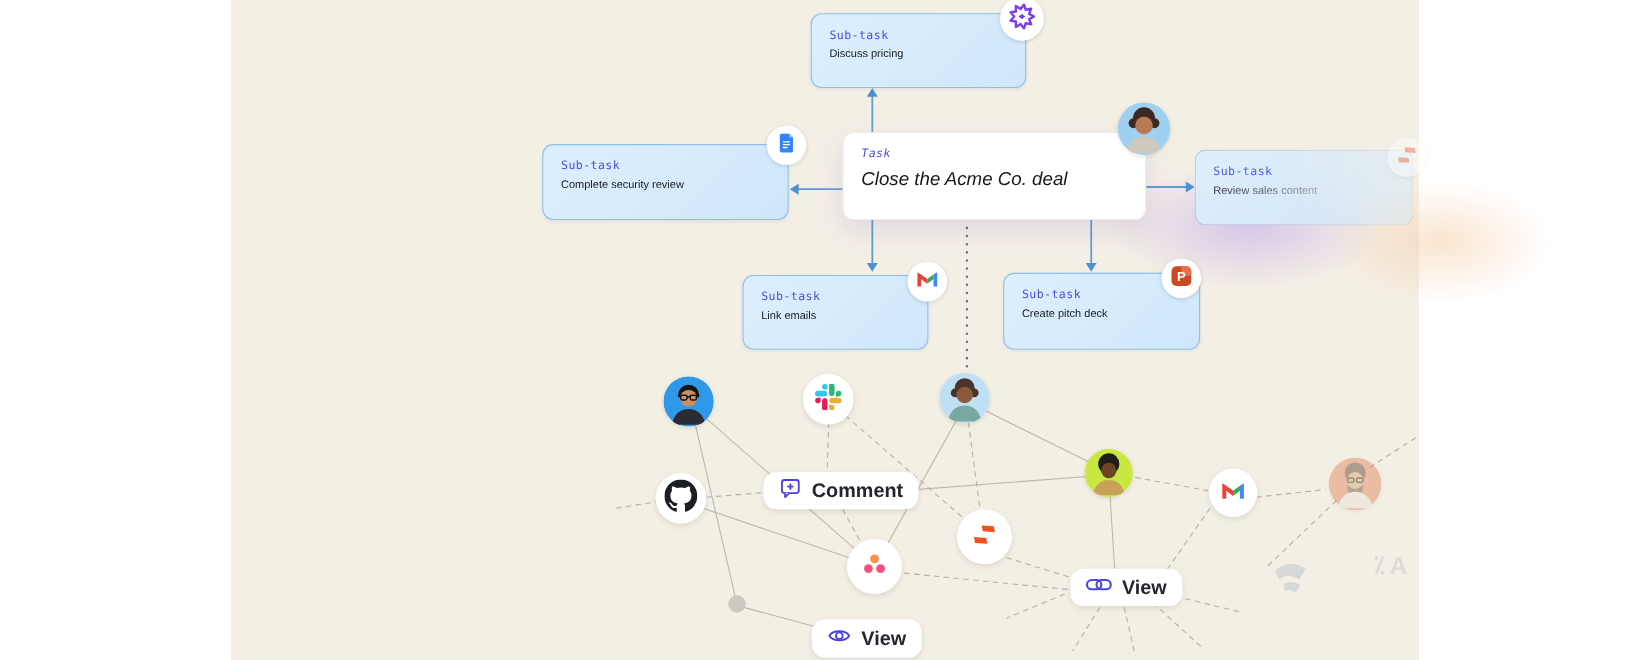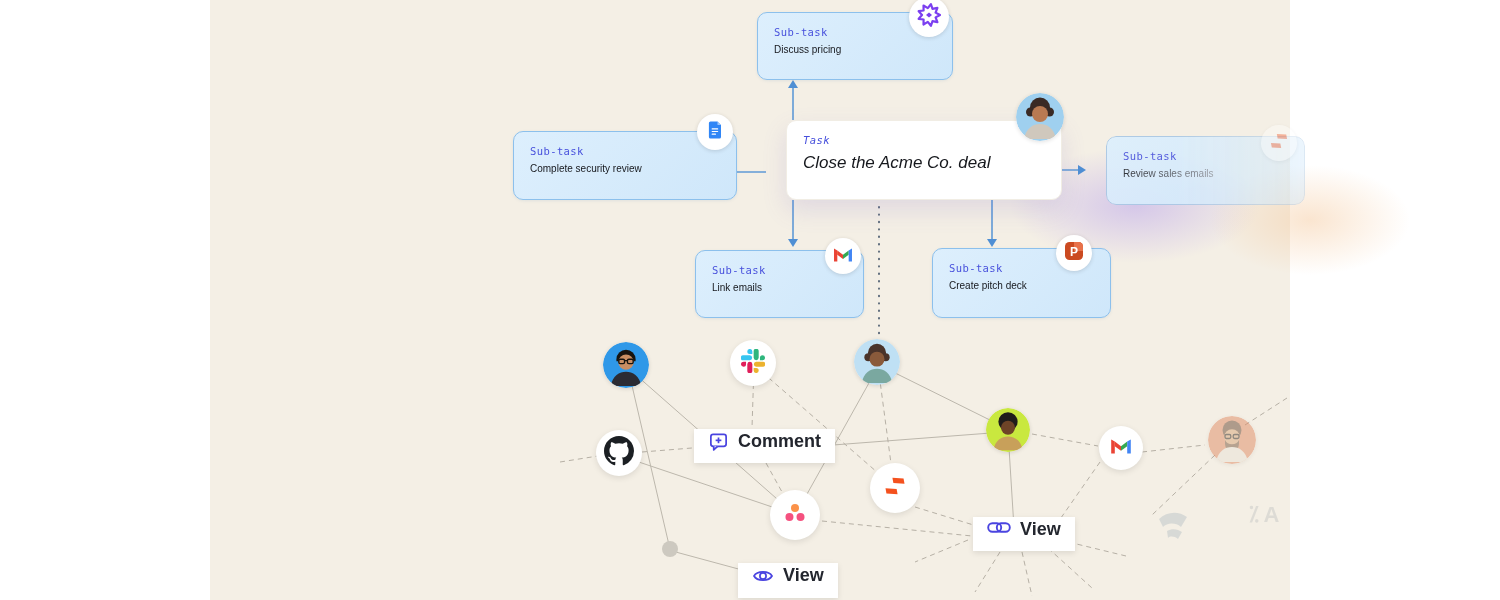--- a/index.html
+++ b/index.html
@@ -14,41 +14,41 @@
   svg.edges{position:absolute;left:0;top:0;width:1500px;height:600px;}
   .e-solid{stroke:#bcb7ac;stroke-width:1;fill:none;}
   .e-dash{stroke:#b6b0a5;stroke-width:1;fill:none;stroke-dasharray:5 4;}
   .e-blue{stroke:#5f9ad6;stroke-width:1.6;fill:none;}
   .e-dot{stroke:#5e6c7c;stroke-width:2;fill:none;stroke-dasharray:0.4 7;stroke-linecap:round;}
   .arrow{fill:#4f8fd4;}
   .side-label{position:absolute;font-family:"DejaVu Sans Mono","Liberation Mono",monospace;
      font-size:15.5px;line-height:19px;color:#3c3930;}
   .card{position:absolute;box-sizing:border-box;border-radius:10px;padding:13px 16px;
      background:linear-gradient(135deg,#ddeffd,#cfe7fa);border:1px solid #8cc0ec;
-     box-shadow:0 1px 3px rgba(90,130,170,0.12);margin-left:20px;}
+     box-shadow:0 1px 3px rgba(90,130,170,0.12);}
   .card .tag{font-family:"DejaVu Sans Mono","Liberation Mono",monospace;font-size:10.5px;
      letter-spacing:.4px;color:#4750dc;font-weight:500;}
   .card .title{font-size:10px;color:#16181d;margin-top:6px;}
   .card-task{background:#ffffff;border:1px solid #f1ede4;
      box-shadow:0 10px 24px rgba(120,100,200,0.16);}
   .card-task .title{font-size:17px;margin-top:7px;}
   .card-faded{opacity:.92;border-color:#a9c7e4;
      -webkit-mask-image:linear-gradient(90deg,#000 35%,rgba(0,0,0,.45) 100%);
      mask-image:linear-gradient(90deg,#000 35%,rgba(0,0,0,.45) 100%);}
   .card-faded .title{background:linear-gradient(90deg,#23262c,#848b95 55%,#b4bac2);
      -webkit-background-clip:text;background-clip:text;color:transparent;}
   .badge{position:absolute;background:#ffffff;border-radius:50%;
      box-shadow:0 1px 4px rgba(0,0,0,0.14);display:flex;align-items:center;justify-content:center;}
   .node-circle{position:absolute;background:#ffffff;border-radius:50%;
      box-shadow:0 2px 6px rgba(0,0,0,0.10);display:flex;align-items:center;justify-content:center;}
   .avatar{position:absolute;border-radius:50%;overflow:hidden;
      box-shadow:0 1px 4px rgba(0,0,0,0.12);}
   .avatar svg{display:block;}
-  .pill{position:absolute;display:flex;gap:9px;background:#ffffff;
-     border-radius:0;padding:2px 14px;box-shadow:0 2px 6px rgba(0,0,0,0.10);
+  .pill{position:absolute;display:flex;align-items:center;gap:9px;background:#ffffff;
+     border-radius:12px;padding:16px 14px;box-shadow:0 2px 6px rgba(0,0,0,0.10);
      font-size:18px;font-weight:700;color:#23262e;}
   .dot-node{position:absolute;width:16px;height:16px;border-radius:50%;background:#cdc9c0;}
   .watermark{position:absolute;opacity:.14;color:#5b6b7a;
      font-family:"Liberation Sans",sans-serif;font-weight:700;}
 </style>
 </head>
 <body>
 
 <div class="stage">
   <div class="panel">
@@ -140,21 +140,21 @@
         <path d="M12.5 1.5 L16 5 H12.5 Z" fill="#9cc5fb"></path>
         <rect x="6.6" y="8.3" width="6.6" height="1.2" rx=".5" fill="#ffffff"></rect>
         <rect x="6.6" y="10.9" width="6.6" height="1.2" rx=".5" fill="#ffffff"></rect>
         <rect x="6.6" y="13.5" width="4.4" height="1.2" rx=".5" fill="#ffffff"></rect>
       </svg>
     </span>
   </div>
 
   <div class="card card-faded" style="left:1086px;top:136px;width:199px;height:69px;">
     <div class="tag">Sub-task</div>
-    <div class="title">Review sales emails</div>
+    <div class="title">Review sales content</div>
   </div>
   <div class="badge" style="left:1261px;top:125px;width:36px;height:36px;opacity:.38;">
     <span>
       <svg width="22" height="22" viewBox="0 0 24 24">
         <g transform="rotate(-10 12 12)">
           <polygon points="11,4 21,6.5 21,11.5 11,9" fill="#f4511e"></polygon>
           <polygon points="3,12.5 13,15 13,20 3,17.5" fill="#f4511e"></polygon>
         </g>
       </svg>
     </span>

